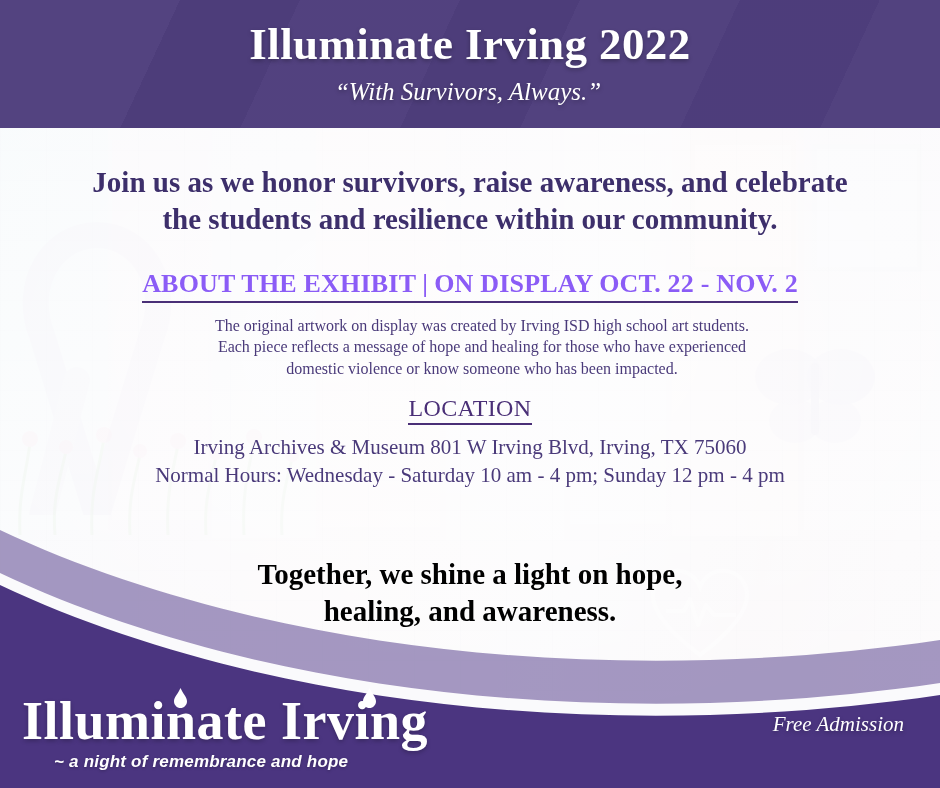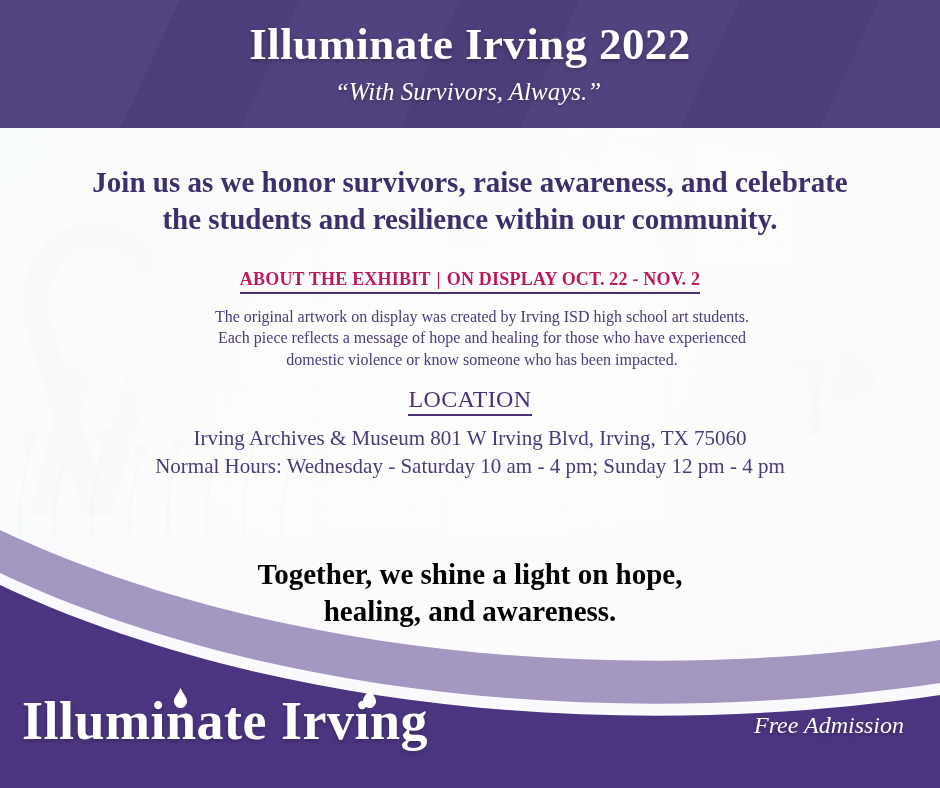--- a/index.html
+++ b/index.html
@@ -112,22 +112,22 @@
     font-size:29px;
     font-weight:700;
     line-height:1.26;
     padding:0 30px;
     text-shadow:0 1px 2px rgba(255,255,255,.75);
   }
 
   .section-head {
     margin-top:32px;
     text-align:center;
-    color:#be185d;
-    font-size:18px;
+    color:#8b5cf6;
+    font-size:26px;
     font-weight:700;
     letter-spacing:.2px;
     text-shadow:0 1px 2px rgba(255,255,255,.7);
   }
   .section-head .uline {
     display:inline-block;
     border-bottom:2.5px solid #4a2f77;
     padding-bottom:2px;
   }
   .section-head .sep { padding:0 6px; }
@@ -199,21 +199,21 @@
     font-weight:700;
     font-size:17px;
     letter-spacing:.2px;
     text-shadow:0 1px 3px rgba(0,0,0,.25);
   }
   .flame { position:absolute; width:13px; height:20px; }
 
   .free-adm {
     position:absolute; right:36px; top:712px;
     color:#ffffff;
-    font-size:24px;
+    font-size:21px;
     font-style:italic;
     text-shadow:0 2px 4px rgba(0,0,0,.25);
   }
 </style>
 </head>
 <body>
 
 <div id="poster">
 
   <div class="bg-layer">
@@ -328,17 +328,18 @@
   <div class="logo-block">
     <div class="logo-word">Illuminate Irving</div>
 
     <svg class="flame" style="left:152px; top:-6px;" viewBox="0 0 13 20">
       <path d="M6.5 0 C9 6 13 9 13 13.2 C13 17 10 20 6.5 20 C3 20 0 17 0 13.2 C0 9 4 6 6.5 0 Z" fill="#ffffff"></path>
     </svg>
     <svg class="flame" style="left:341px; top:-6px;" viewBox="0 0 13 20">
       <path d="M6.5 0 C9 6 13 9 13 13.2 C13 17 10 20 6.5 20 C3 20 0 17 0 13.2 C0 9 4 6 6.5 0 Z" fill="#ffffff"></path>
     </svg>
 
+    <div class="logo-tag">~ a night of remembrance and hope</div>
   </div>
 
   <div class="free-adm">Free Admission</div>
 
 </div>
 
 </body></html>

